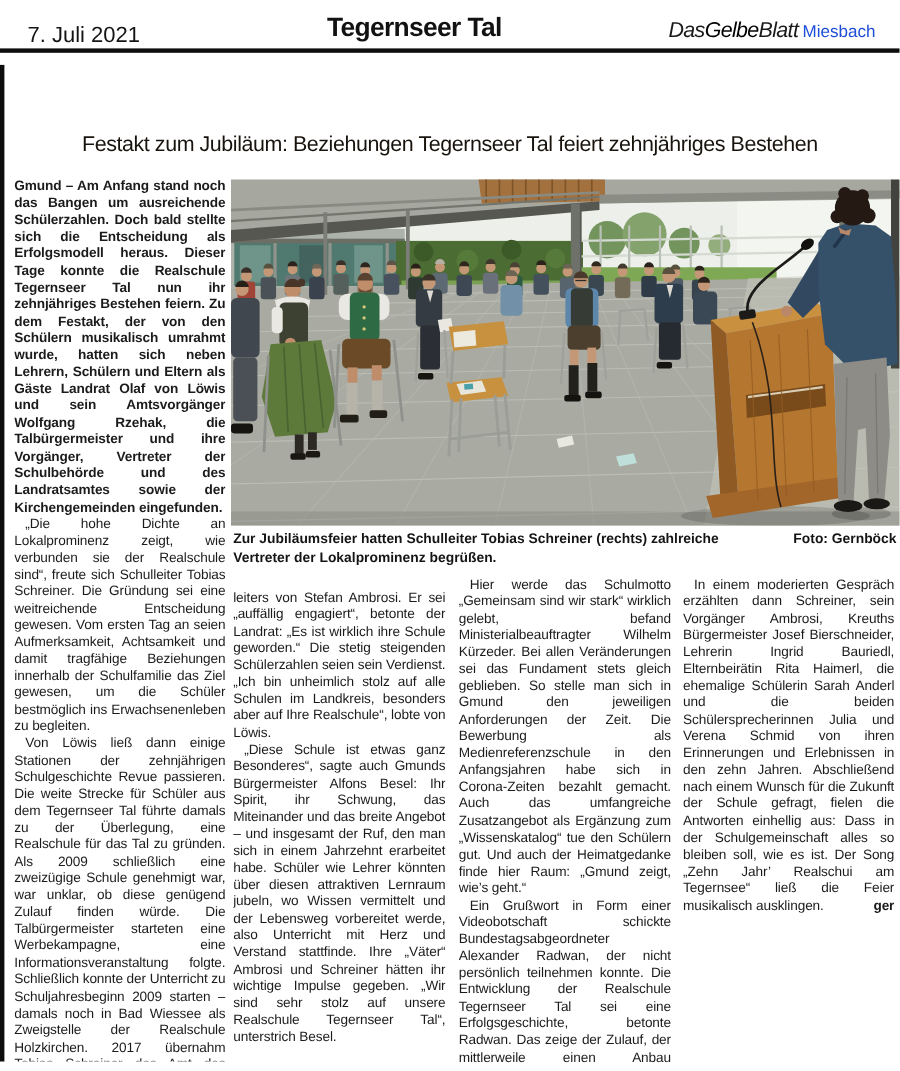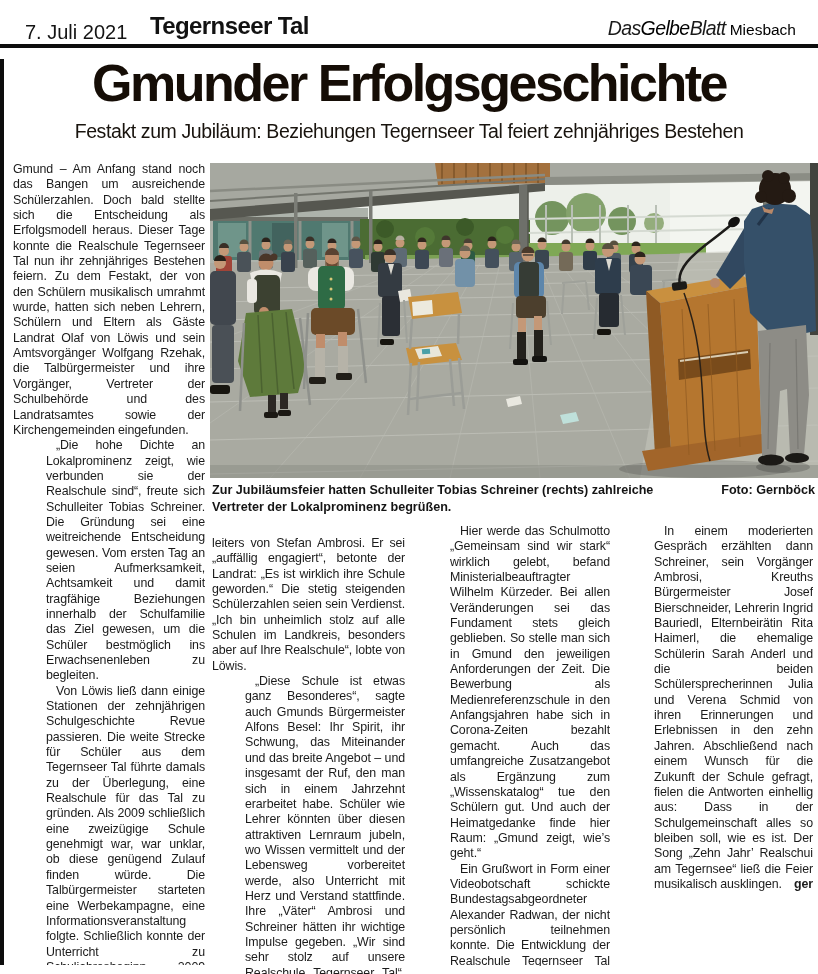--- a/index.html
+++ b/index.html
@@ -2,39 +2,39 @@
 <html lang="de"><head>
 <meta charset="utf-8">
 <style>
   html,body { margin:0; padding:0; background:#ffffff; }
   .page {
     position:relative; width:818px; height:974px; background:#ffffff;
     font-family:"Liberation Sans", sans-serif; color:#1c1c1c; overflow:hidden;
   }
   
   .date { position:absolute; left:25px; top:21px; font-size:20px; color:#141414; }
-  .section-title { position:absolute; left:150px; width:306px; top:12px; text-align:left;
+  .section-title { position:absolute; left:150px; width:306px; top:12px; text-align:right;
     font-size:24px; font-weight:bold; letter-spacing:-0.6px; color:#121212; }
   .brand { position:absolute; right:22px; top:17px; white-space:nowrap; }
   .brand .b-logo { font-style:italic; font-weight:normal; font-size:19.5px; letter-spacing:-0.6px; color:#1a1a1a; }
   .brand .gelbe { color:#000000; }
-  .brand .region { font-size:15.5px; margin-left:4px; color:#000000; }
+  .brand .region { font-size:15.5px; margin-left:4px; color:#1d4ed8; }
   .top-rule { position:absolute; left:0; top:44px; width:818px; height:4px; background:#0d0d0d; }
   .left-bar { position:absolute; left:0; top:59px; width:4px; height:906px; background:#0d0d0d; }
   
   .headline { position:absolute; left:8px; right:8px; top:53px; text-align:center;
     font-size:52px; font-weight:bold; letter-spacing:-2.5px; color:#150d06; white-space:nowrap; }
   .subheadline { position:absolute; left:8px; right:8px; top:120px; text-align:center;
     font-size:19.5px; letter-spacing:-0.4px; color:#18130d; white-space:nowrap; }
   
   .col { position:absolute; text-align:justify; font-size:12.4px; line-height:15.35px;
     letter-spacing:-0.1px; overflow:hidden; color:#1b1b1b; -webkit-hyphens:auto; hyphens:auto; }
   .col p { margin:0; }
-  .col p.ind { text-indent:10px;margin-left:33px; }
-  .lead { font-weight:normal; }
+  .col p.ind { text-indent:10px; }
+  .lead { font-weight:bold; }
   #col1 { left:13px;  top:162px; width:192px; height:803px; }
   #col2 { left:212px; top:536px; width:193px; height:442px; }
   #col3 { left:417px; top:524px; width:193px; height:442px; }
   #col4 { left:621px; top:524px; width:192px; height:442px; }
   .byline { float:right; font-weight:bold; }
   
   .photo { position:absolute; left:210px; top:163px; width:608px; height:315px; overflow:hidden; background:#e9ece6; }
   .photo svg { display:block; }
   .caption { position:absolute; left:212px; top:482px; width:603px;
     font-weight:bold; font-size:12.6px; line-height:16.5px; color:#141414; }
@@ -46,21 +46,20 @@
 <div class="page">
 
   <div class="date">7. Juli 2021</div>
   <div class="section-title">Tegernseer Tal</div>
   <div class="brand">
     <span class="b-logo">Das</span><span class="b-logo gelbe">Gelbe</span><span class="b-logo">Blatt</span><span class="region">Miesbach</span>
   </div>
   <div class="top-rule"></div>
   <div class="left-bar"></div>
 
-  <div class="headline">Gmunder Erfolgsgeschichte</div>
   <div class="subheadline">Festakt zum Jubiläum: Beziehungen Tegernseer Tal feiert zehnjähriges Bestehen</div>
 
   <div class="photo">
     <svg width="608" height="315" viewBox="0 0 608 315" xmlns="http://www.w3.org/2000/svg">
 
       <g>
         <rect x="0" y="0" width="608" height="315" fill="#edf0ea"></rect>
         <rect x="460" y="0" width="148" height="200" fill="#f3f5f0"></rect>
 
         <rect x="0" y="45" width="158" height="58" fill="#adb3ab"></rect>

